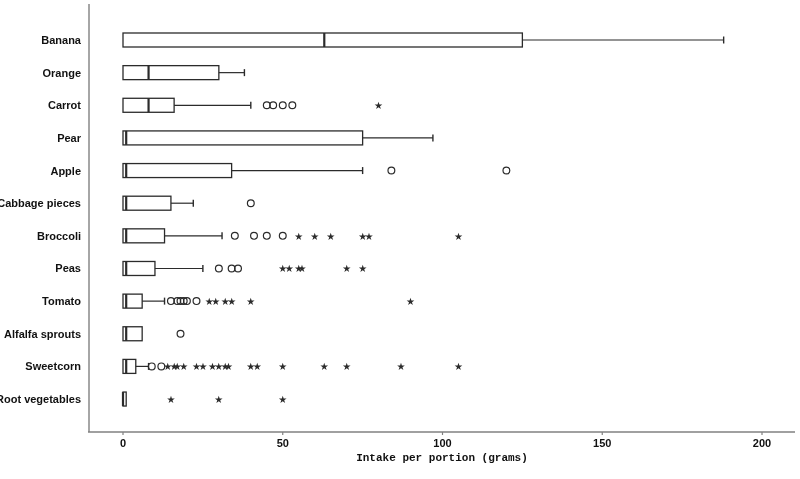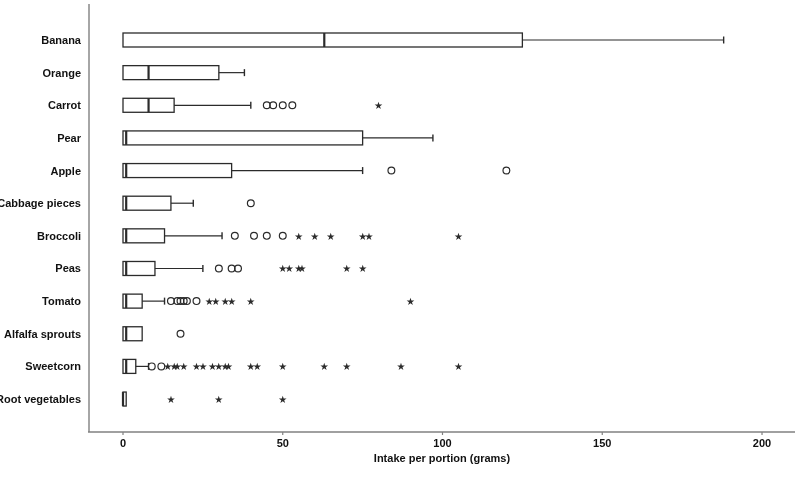--- a/index.html
+++ b/index.html
@@ -4,21 +4,21 @@
 <style>
   html,body{margin:0;padding:0;background:#ffffff;}
   .chart-root{
     position:relative;width:800px;height:479px;background:#ffffff;
     font-family:"Liberation Sans",sans-serif;overflow:hidden;
   }
   .chart-root svg{position:absolute;left:0;top:0;}
   .xaxis-title{
     position:absolute;left:89px;top:452px;width:706px;
     text-align:center;font-size:11px;font-weight:bold;color:#111111;
-    font-family:Liberation Sans, sans-serif;
+    font-family:Liberation Mono, monospace;
   }
 </style>
 </head>
 <body>
 
 <div class="chart-root">
   <svg id="plot" width="800" height="479">
       <line x1="89" y1="4" x2="89" y2="432" stroke="#808080" stroke-width="1.4"></line>
       <line x1="88" y1="432" x2="795" y2="432" stroke="#808080" stroke-width="1.6"></line>
       <line x1="123" y1="432" x2="123" y2="435" stroke="#808080" stroke-width="1.2"></line>

